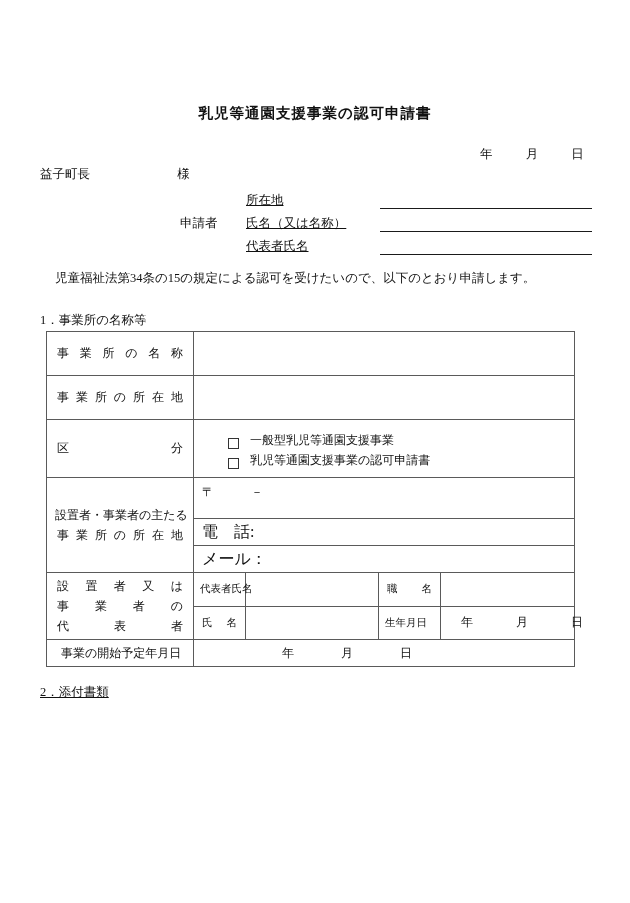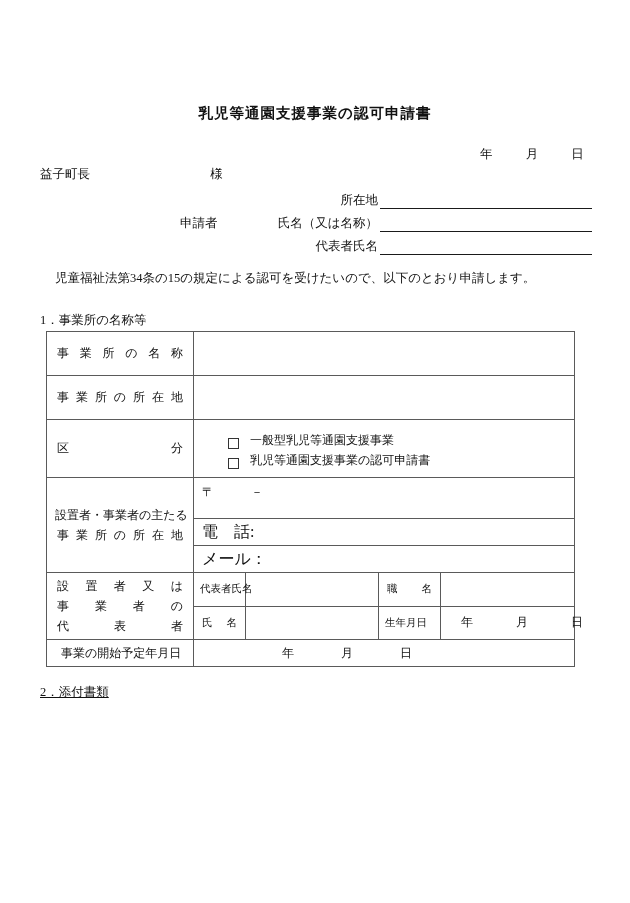--- a/index.html
+++ b/index.html
@@ -54,21 +54,21 @@
   .date-line .d-m { margin-right: 30px; }
 
   
   .addressee {
     position: absolute;
     left: 40px;
     top: 166px;
     font-size: 12.5px;
     white-space: nowrap;
   }
-  .addressee .to-name { margin-right: 117px; }
+  .addressee .to-name { margin-right: 84px; }
 
   
   .applicant {
     position: absolute;
     left: 180px;
     top: 188px;
     width: 412px;
     font-size: 12.5px;
   }
   .app-row {
@@ -77,24 +77,24 @@
     height: 21px;
     margin-bottom: 2px;
   }
   .app-prefix {
     width: 66px;
     text-align: left;
     flex: none;
   }
   .app-label {
     width: 132px;
-    text-align: right;
     flex: none;
     padding-right: 2px;
     white-space: nowrap;
+    text-decoration: underline;
   }
   .app-rule {
     flex: 1 1 auto;
     border-bottom: 1px solid #1a1a1a;
     height: 15px;
   }
 
   
   .statement {
     position: absolute;

